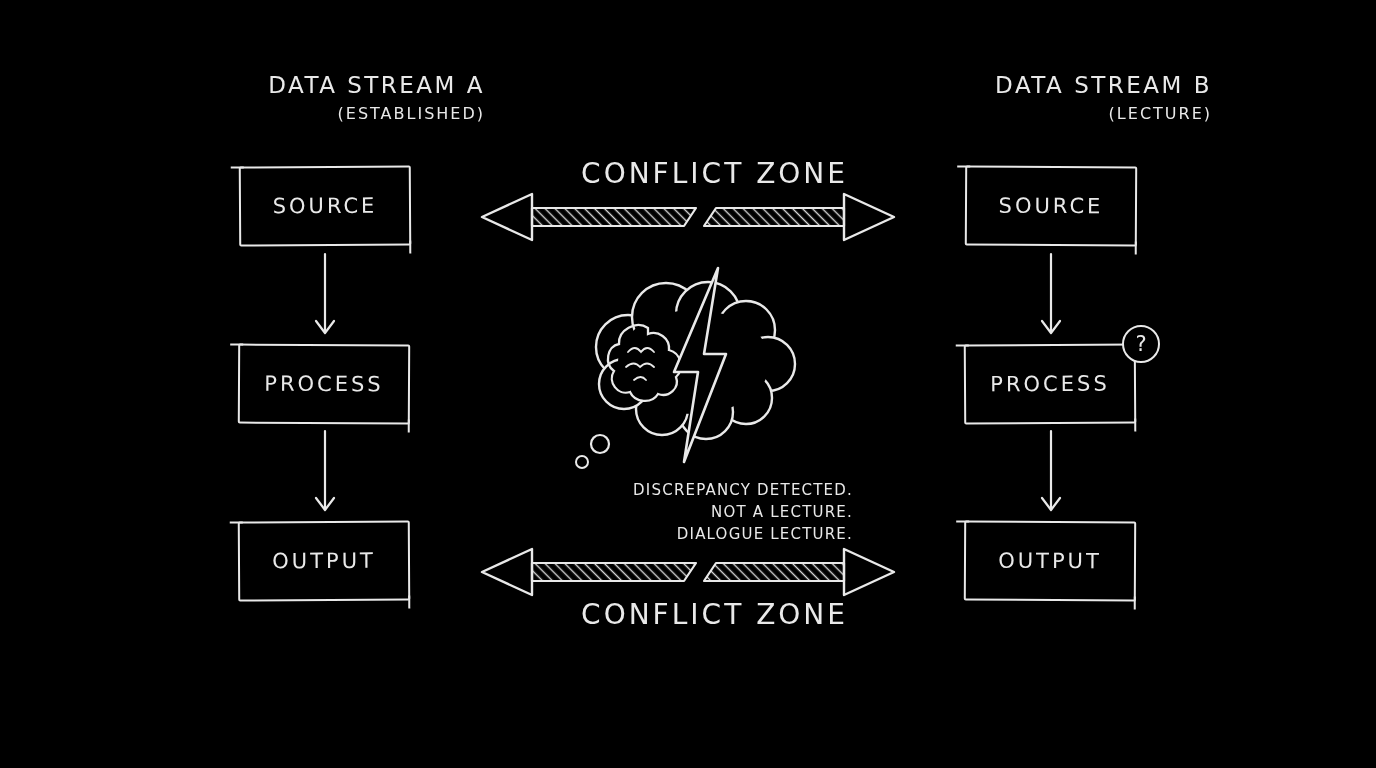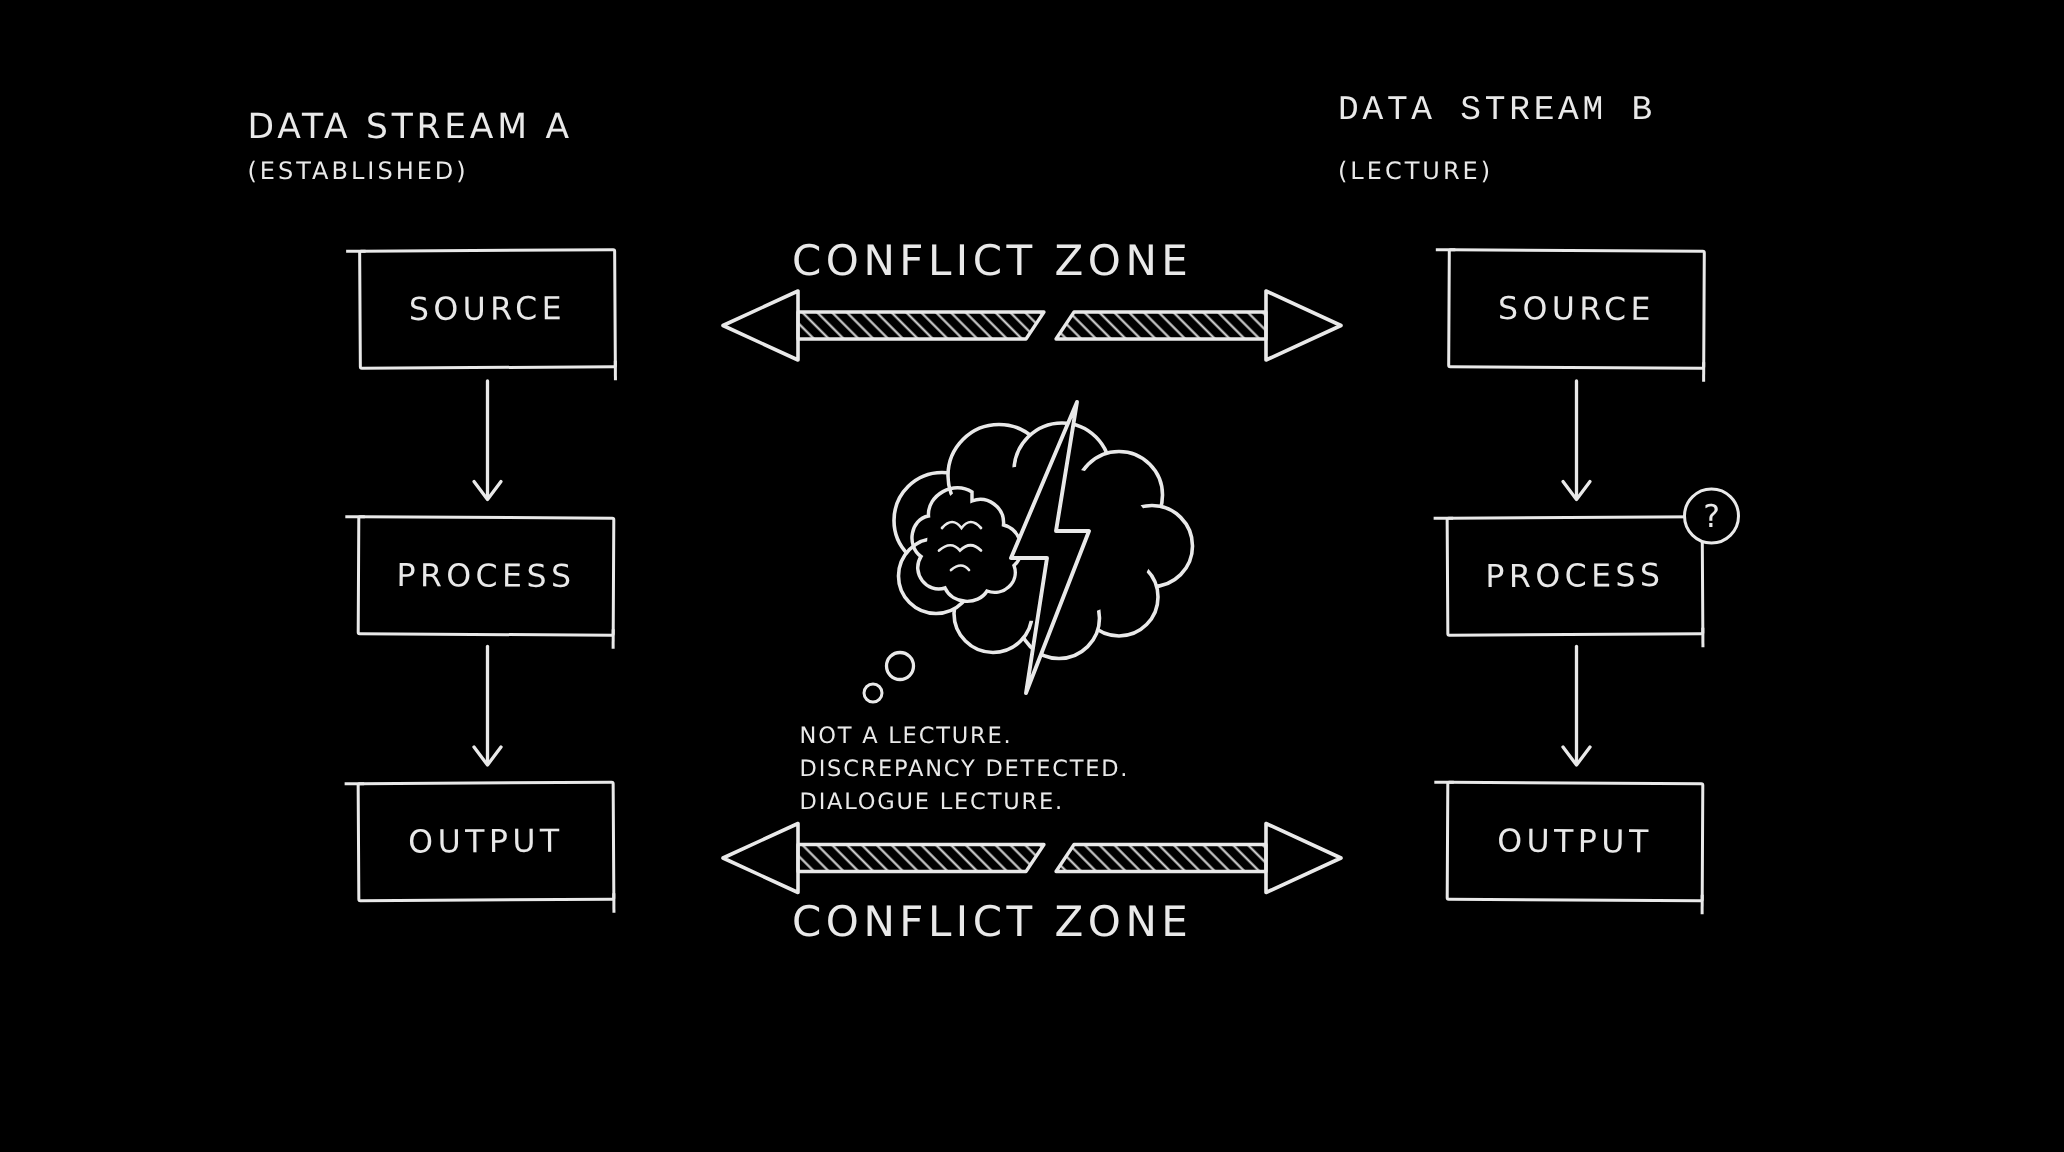--- a/index.html
+++ b/index.html
@@ -3,21 +3,21 @@
 <meta charset="utf-8">
 <style>
   * { margin:0; padding:0; box-sizing:border-box; }
   html,body { background:#000; }
   body {
     width:1376px; height:768px; position:relative; overflow:hidden;
     font-family:"DejaVu Sans","Liberation Sans",sans-serif;
     color:#e9e9e9;
   }
   .abs { position:absolute; }
-  .center-text { text-align:left; }
+  .center-text { text-align:right; }
 
   .col-title { font-size:23px; letter-spacing:2.5px; width:320px; }
   .col-subtitle { font-size:16px; letter-spacing:2px; width:320px; }
 
   .node-box {
     position:absolute; width:172px; height:80px;
     border:2px solid #e9e9e9; border-radius:2px;
     display:flex; align-items:center; justify-content:center;
     font-size:21px; letter-spacing:3px; background:#000;
   }
@@ -66,21 +66,21 @@
 
 <svg class="flow-arrow" style="left:312px; top:428px;" viewBox="0 0 26 92">
   <line x1="13" y1="3" x2="13" y2="80" stroke="#e9e9e9" stroke-width="2.2" stroke-linecap="round"></line>
   <polyline points="4,70 13,82 22,70" fill="none" stroke="#e9e9e9" stroke-width="2.2" stroke-linecap="round" stroke-linejoin="round"></polyline>
 </svg>
 
 <div class="node-box tilt-a" style="left:238px; top:521px;">
   <span>OUTPUT</span>
 </div>
 
-<div class="abs col-title center-text" style="left:892px; top:60px;font-family:Liberation Mono, monospace;">DATA STREAM B</div>
+<div class="abs col-title center-text" style="left:892px; top:72px;">DATA STREAM B</div>
 <div class="abs col-subtitle center-text" style="left:892px; top:104px;">(LECTURE)</div>
 
 <div class="node-box tilt-b" style="left:965px; top:166px;">
   <span>SOURCE</span>
 </div>
 
 <svg class="flow-arrow" style="left:1038px; top:251px;" viewBox="0 0 26 92">
   <line x1="13" y1="3" x2="13" y2="80" stroke="#e9e9e9" stroke-width="2.2" stroke-linecap="round"></line>
   <polyline points="4,70 13,82 22,70" fill="none" stroke="#e9e9e9" stroke-width="2.2" stroke-linecap="round" stroke-linejoin="round"></polyline>
 </svg>
@@ -136,22 +136,22 @@
     <path d="M 68 118 q 7 -6 12 0" stroke-width="1.8"></path>
   </g>
   <polygon points="152,6 108,110 132,110 118,200 160,92 138,92" fill="#000" stroke="#e9e9e9" stroke-width="2.6" stroke-linejoin="round"></polygon>
   <g>
     <circle cx="34" cy="182" r="9" fill="#000" stroke="#e9e9e9" stroke-width="2.2"></circle>
     <circle cx="16" cy="200" r="6" fill="#000" stroke="#e9e9e9" stroke-width="2"></circle>
   </g>
 </svg>
 
 <div class="abs caption center-text" style="left:533px; top:479px;">
+  <div>DISCREPANCY DETECTED.</div>
   <div>NOT A LECTURE.</div>
-  <div>DISCREPANCY DETECTED.</div>
   <div>DIALOGUE LECTURE.</div>
 </div>
 
 <svg class="abs" style="left:478px; top:541px;" width="420" height="62" viewBox="0 0 420 62">
   <defs>
     <pattern id="hatchB" width="7" height="7" patternUnits="userSpaceOnUse" patternTransform="rotate(-45)">
       <line x1="3.5" y1="0" x2="3.5" y2="7" stroke="#d9d9d9" stroke-width="1.4"></line>
     </pattern>
   </defs>
   <polygon points="4,31 54,8 54,54" fill="#000" stroke="#e9e9e9" stroke-width="2.4" stroke-linejoin="round"></polygon>

